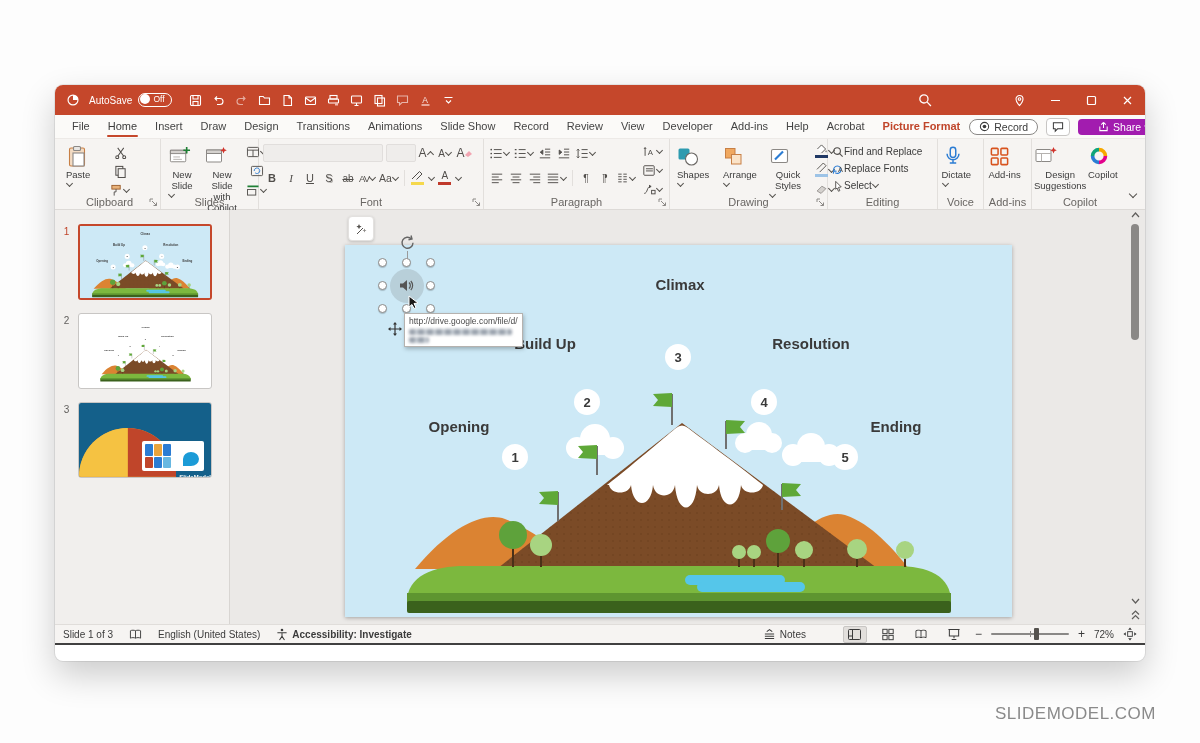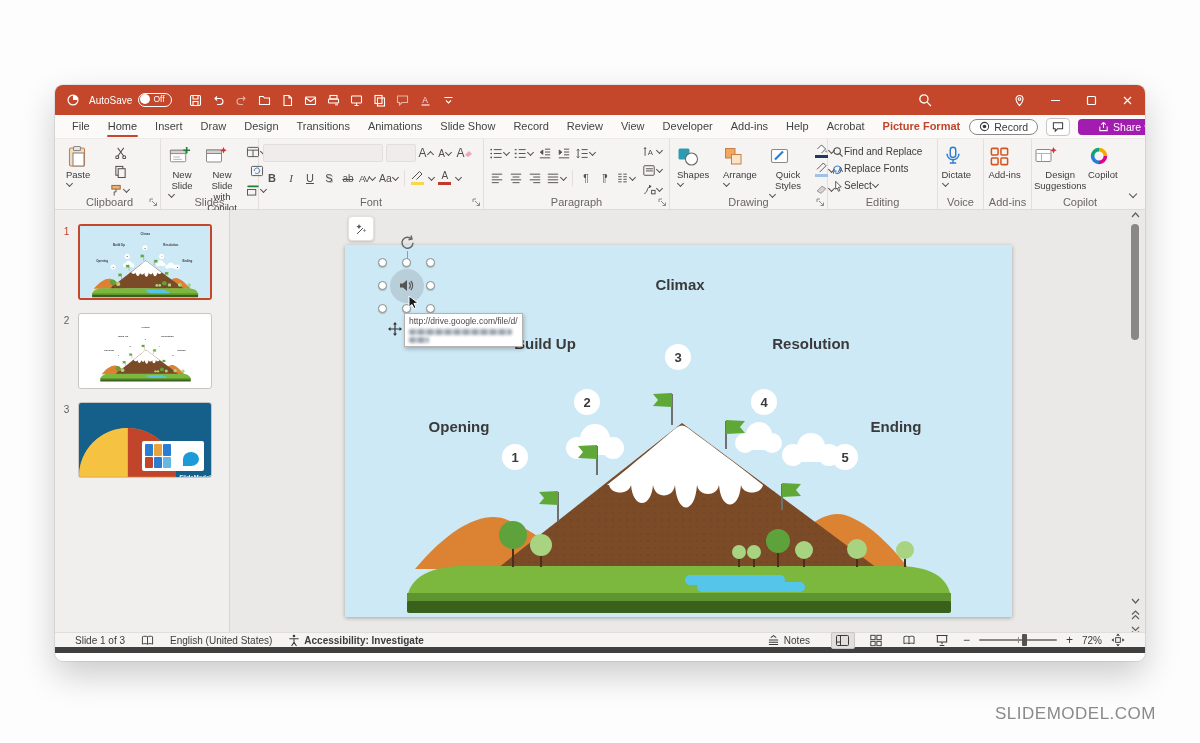--- a/index.html
+++ b/index.html
@@ -88,21 +88,21 @@
   .rot-handle{position:absolute;left:50%;top:-30px;margin-left:-9px}
   .tooltip{position:absolute;left:59px;top:68px;width:119px;background:#fff;border:1px solid #B5B2AF;box-shadow:1px 2px 4px rgba(0,0,0,.25);padding:2px 4px 3px;font-size:8.5px;color:#4a4a4a;line-height:1.25}
   .blurline{height:6px;background:repeating-linear-gradient(90deg,#9aa2ad 0 6px,#c9cfd6 6px 9px);filter:blur(1.4px);border-radius:2px;margin-top:2px}
   .cursor-arrow{position:absolute;left:63px;top:50px}
   .cursor-move{position:absolute;left:42px;top:76px}
   
   .vscroll{position:absolute;left:1073px;top:2px;bottom:2px;width:14px;display:flex;flex-direction:column;align-items:center}
   .vthumb{width:8px;height:116px;background:#8a8886;border-radius:4px;margin-top:6px}
   .vbottom{margin-top:auto;display:flex;flex-direction:column;align-items:center;gap:6px;padding-bottom:2px}
   
-  .statusbar{position:absolute;left:0;right:0;bottom:8px;height:21px;background:#F6F4F2;border-top:1px solid #E0DDDA;display:flex;align-items:center;padding:0 20px;font-size:10px;color:#3b3b3b;border-bottom:6px solid #404040}
+  .statusbar{position:absolute;left:0;right:0;bottom:16px;height:21px;background:#F6F4F2;border-top:1px solid #E0DDDA;display:flex;align-items:center;padding:0 8px;font-size:10px;color:#3b3b3b;border-bottom:2px solid #404040}
   .sb-item{display:flex;align-items:center;gap:4px;margin-right:16px;white-space:nowrap}
   .sb-right{margin-left:auto;display:flex;align-items:center;gap:9px}
   .viewbtn{width:24px;height:17px;display:flex;align-items:center;justify-content:center;border-radius:2px}
   .viewbtn.active{background:#E2DFDC;border:1px solid #C8C6C4}
   .ztrack{width:78px;height:2px;background:#8a8886;position:relative;border-radius:1px}
   .ztick{position:absolute;left:50%;top:-2px;width:1px;height:6px;background:#8a8886}
   .zthumb{position:absolute;left:55%;top:-5px;width:5px;height:12px;background:#55524E;border-radius:1px}
   .zsign{font-size:12px;color:#3b3b3b;line-height:1}
   
   .watermark{position:absolute;right:44px;top:704px;font-size:17px;letter-spacing:.5px;color:#8a8a8a}
@@ -1111,21 +1111,21 @@
         <span>English (United States)</span>
       </span>
     <span class="sb-item">
       <svg width="12" height="13" viewBox="0 0 13 14" fill="none" stroke="#3b3b3b" stroke-width="1.1">
           <circle cx="6.5" cy="2.2" r="1.4" fill="#3b3b3b" stroke="none"></circle>
           <path d="M1.5,5 H11.5 M6.5,5 V9 M6.5,9 L3.8,13 M6.5,9 L9.2,13"></path>
         </svg>
       <span style="font-weight:bold">Accessibility: Investigate</span>
     </span>
     <span class="sb-right">
-      <span class="sb-item" style="margin-right:12px">
+      <span class="sb-item" style="margin-right:28px">
         <svg width="13" height="12" viewBox="0 0 14 13" fill="none" stroke="#3b3b3b" stroke-width="1.1">
             <path d="M4,4 L7,1.8 L10,4 M2,6.5 h10 M2,9 h10 M2,11.5 h10"></path>
           </svg>
         <span>Notes</span>
       </span>
       <span class="viewbtn active">
           <svg width="15" height="13" viewBox="0 0 15 13" fill="none" stroke="#3b3b3b" stroke-width="1">
             <rect x="1.5" y="1.5" width="12" height="10" rx="1"></rect>
             <path d="M5.5,1.5 V11.5 M1.5,8 H5.5"></path>
           </svg>

